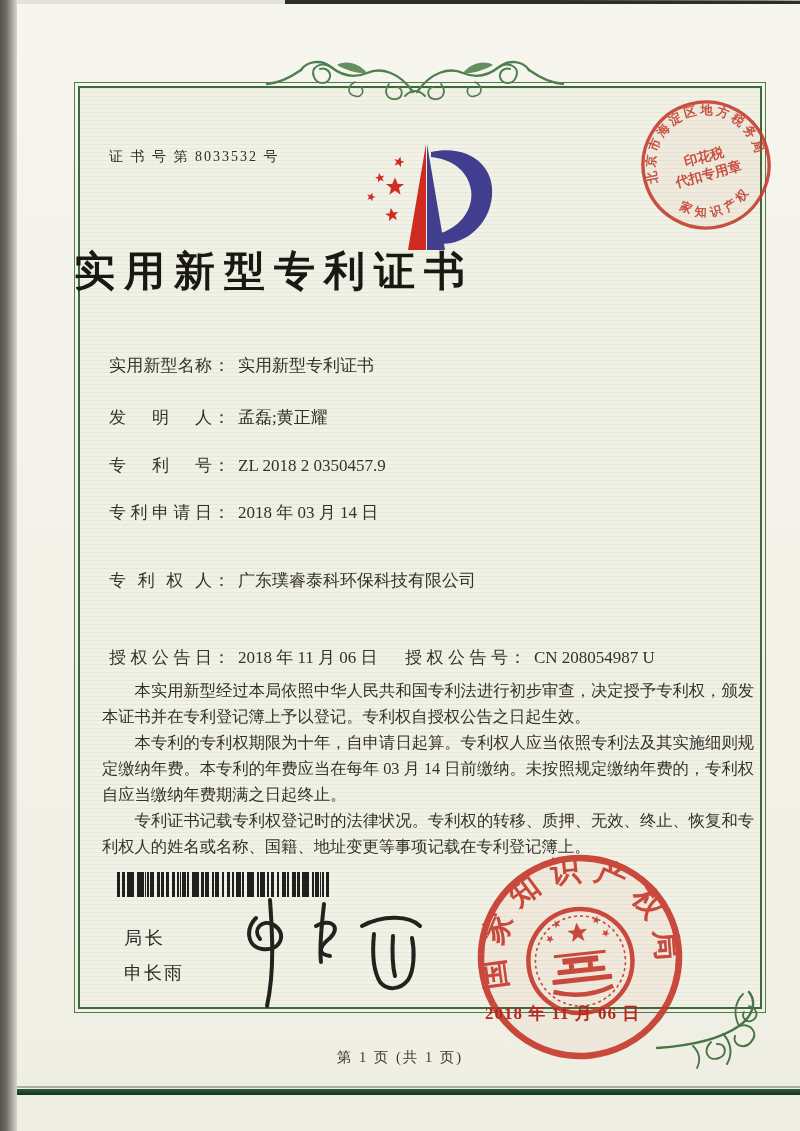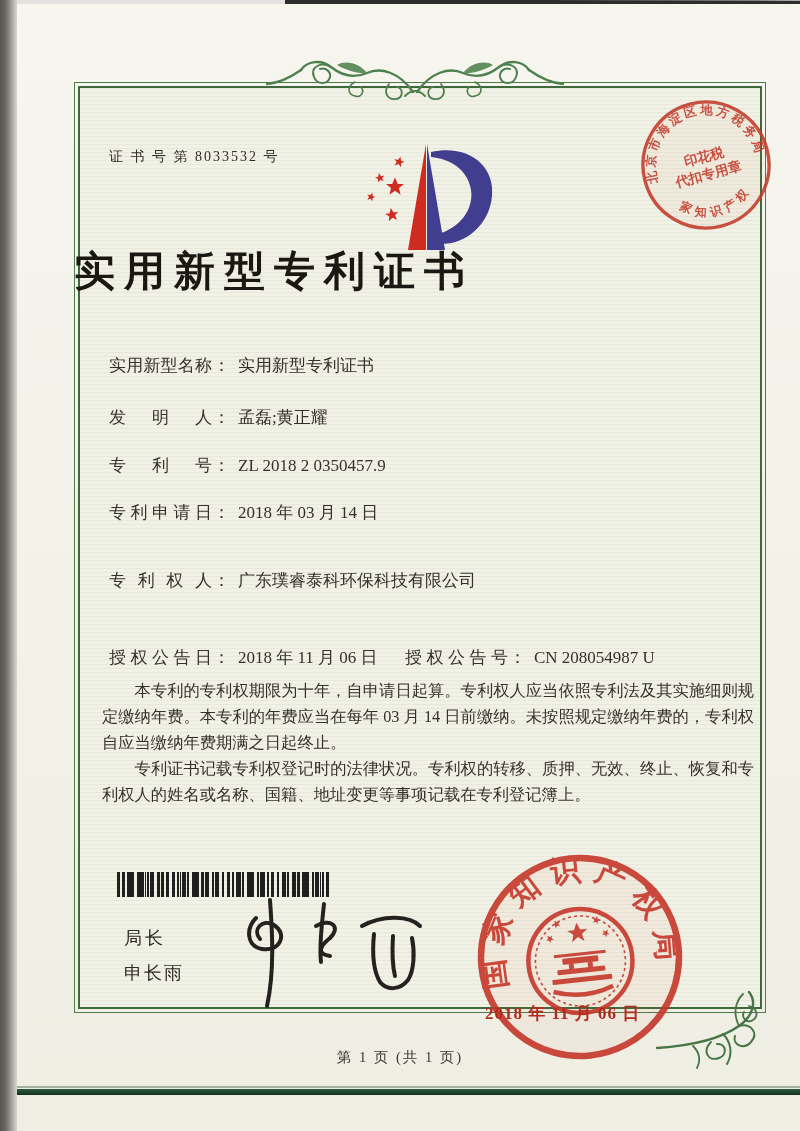--- a/index.html
+++ b/index.html
@@ -153,20 +153,21 @@
     <span class="flabel">专利权人</span><span class="fcolon">：</span><span>广东璞睿泰科环保科技有限公司</span>
   </div>
   <div class="frow" style="top:642px;">
     <span class="flabel">授权公告日</span><span class="fcolon">：</span><span>2018 年 11 月 06 日</span>
   </div>
   <div class="grant-right">
     <span class="flabel">授权公告号</span><span class="fcolon">：</span><span>CN 208054987 U</span>
   </div>
 
   <div class="paras">
+    <p>本实用新型经过本局依照中华人民共和国专利法进行初步审查，决定授予专利权，颁发本证书并在专利登记簿上予以登记。专利权自授权公告之日起生效。</p>
     <p>本专利的专利权期限为十年，自申请日起算。专利权人应当依照专利法及其实施细则规定缴纳年费。本专利的年费应当在每年 03 月 14 日前缴纳。未按照规定缴纳年费的，专利权自应当缴纳年费期满之日起终止。</p>
     <p>专利证书记载专利权登记时的法律状况。专利权的转移、质押、无效、终止、恢复和专利权人的姓名或名称、国籍、地址变更等事项记载在专利登记簿上。</p>
   </div>
 
   <div class="barcode"></div>
 
   <div class="sig-title">局长</div>
   <div class="sig-name">申长雨</div>
 
   <svg class="sig-script" width="225" height="120" viewBox="0 0 225 120">

